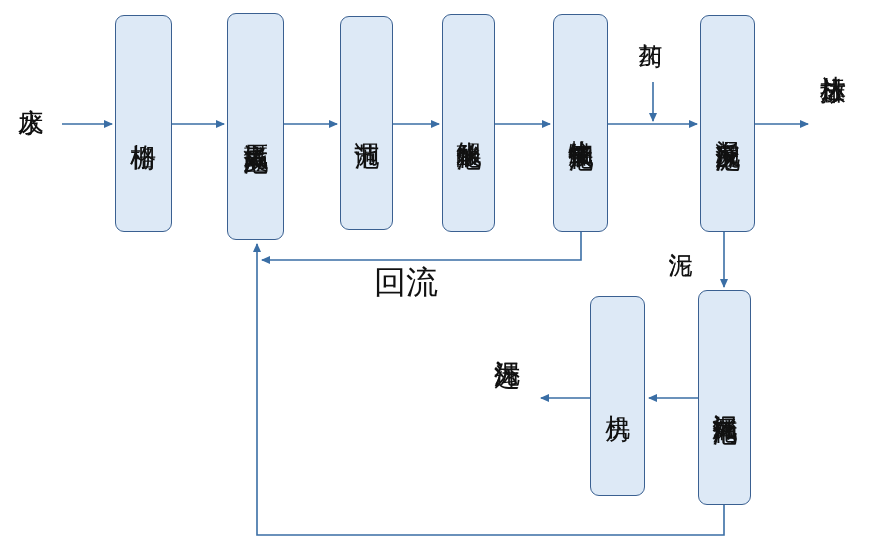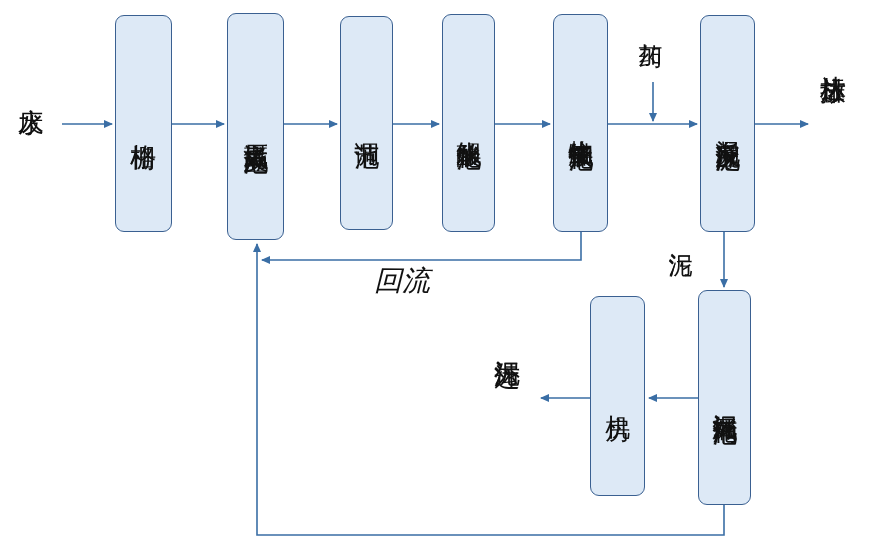--- a/index.html
+++ b/index.html
@@ -105,17 +105,17 @@
   </div>
 
   <span class="free-label vert" style="left:18px;top:88px;font-size:26px;">废水</span>
 
   <span class="free-label vert" style="left:638px;top:24px;font-size:24px;">加药</span>
 
   <span class="free-label vert" style="left:820px;top:55px;font-size:26px;">达标排放</span>
 
   <span class="free-label vert" style="left:668px;top:234px;font-size:24px;">污泥</span>
 
-  <span class="free-label horiz" style="left:374px;top:266px;font-size:28px;font-style:italic;">回流</span>
+  <span class="free-label horiz" style="left:374px;top:266px;font-size:32px;">回流</span>
 
   <span class="free-label vert" style="left:494px;top:340px;font-size:26px;">污泥外运</span>
 
 </div>
 
 </body></html>

